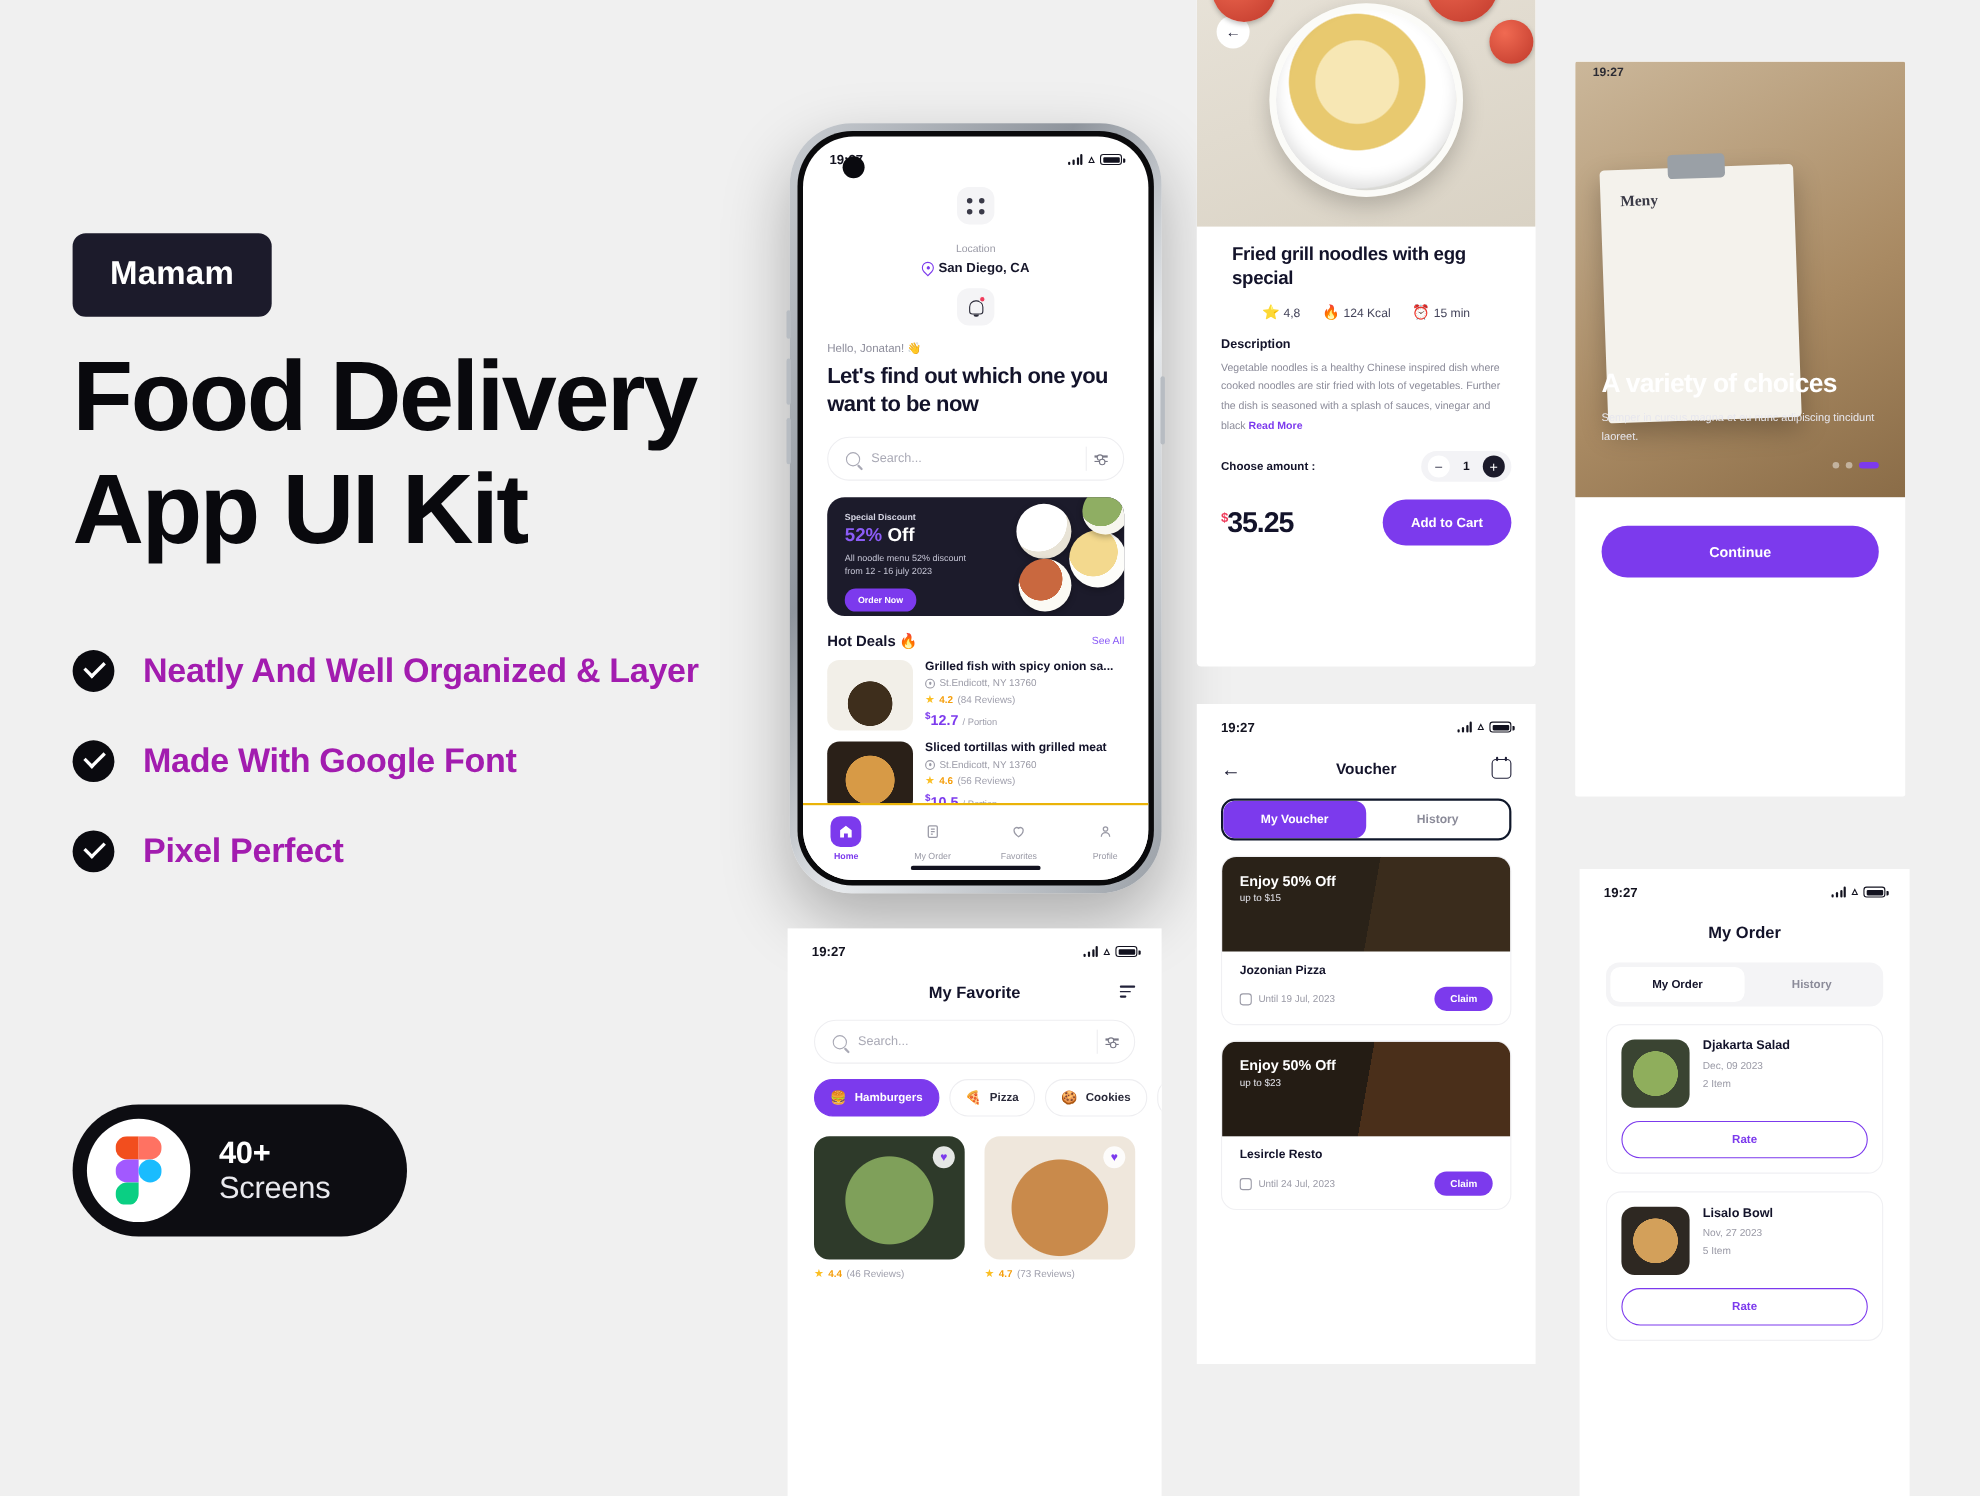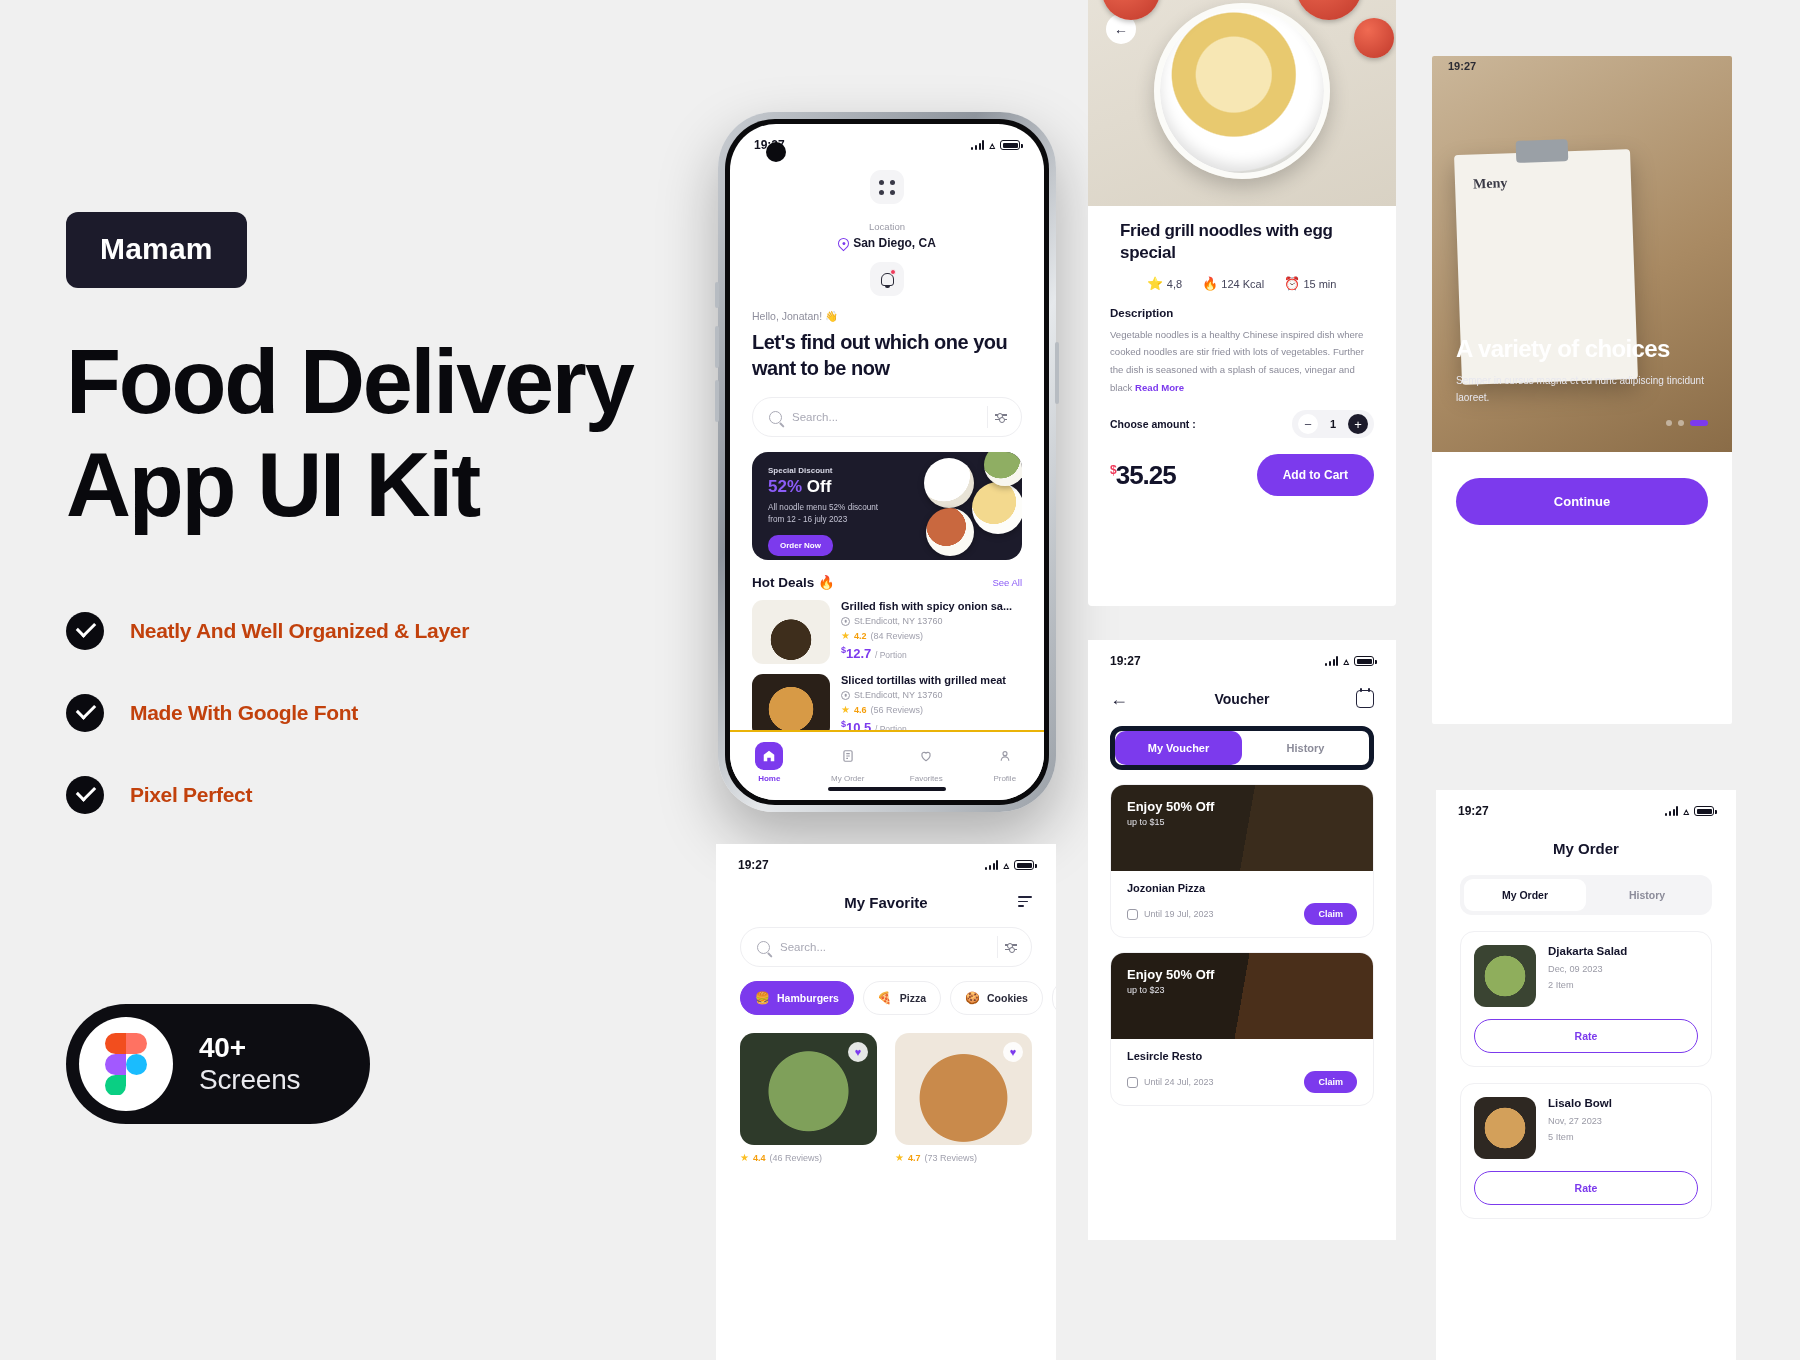--- a/index.html
+++ b/index.html
@@ -13,35 +13,35 @@
   .stage { position: absolute; inset: 0; }
 
   
   .promo { position: absolute; left: 66px; top: 212px; width: 640px; }
   .brand-pill {
     display: inline-block; background: #1c1b2b; color: #fff;
     font-size: 30px; font-weight: 700; letter-spacing: .2px;
     padding: 20px 34px 22px; border-radius: 12px;
   }
   .headline {
-    margin-top: 43px; font-size: 90px; line-height: 1.14;
+    margin-top: 22px; font-size: 90px; line-height: 1.14;
     font-weight: 700; letter-spacing: -2.2px; color: #09090d;
   }
   .features { margin-top: 76px; }
   .feat { display: flex; align-items: center; gap: 26px; margin-bottom: 44px; }
   .check {
     width: 38px; height: 38px; border-radius: 50%; background: #0a0a0f;
     flex: 0 0 38px; position: relative;
   }
   .check::after {
     content: ""; position: absolute; left: 11px; top: 10px;
     width: 15px; height: 8px; border-left: 3.2px solid #fff; border-bottom: 3.2px solid #fff;
     transform: rotate(-45deg);
   }
-  .feat-label { font-size: 21px; font-weight: 600; letter-spacing: -.3px; color: #c2410c; }
+  .feat-label { font-size: 31px; font-weight: 600; letter-spacing: -.3px; color: #a21caf; }
 
   .screens-badge {
     position: absolute; left: 66px; top: 1004px;
     display: flex; align-items: center; gap: 26px;
     background: #0d0d12; border-radius: 60px; padding: 13px 46px 13px 13px;
     width: 304px;
   }
   .figma-circle {
     width: 94px; height: 94px; border-radius: 50%; background: #fff;
     flex: 0 0 94px; position: relative;
@@ -193,21 +193,21 @@
   .cart-btn { background:#7c3aed; color:#fff; font-size: 12px; font-weight: 700; padding: 14px 26px; border-radius: 24px; }
 
   
   #panel-voucher { left: 1088px; top: 640px; width: 308px; height: 600px; }
   .pnl-head { display:flex; align-items:center; justify-content:space-between; padding: 22px 22px 0; }
   .pnl-title { font-size: 14px; font-weight: 700; color:#13132a; }
   .back-arrow { font-size: 18px; color:#22223a; line-height:1; }
   .cal-ic { width:18px;height:18px;border:1.6px solid #22223a;border-radius:4px;position:relative;}
   .cal-ic::before{content:"";position:absolute;left:3px;top:-3px;width:2px;height:4px;background:#22223a;border-radius:1px;}
   .cal-ic::after{content:"";position:absolute;right:3px;top:-3px;width:2px;height:4px;background:#22223a;border-radius:1px;}
-  .seg { display:flex; margin: 18px 22px 0; background:#fff; border:5px solid #0f172a; border-radius: 12px; overflow:hidden; }
+  .seg { display:flex; margin: 18px 22px 0; background:#fff; border:2px solid #0f172a; border-radius: 12px; overflow:hidden; }
   .seg div { flex:1; text-align:center; font-size: 11px; font-weight: 600; padding: 11px 0; color:#8b8b99; }
   .seg div.on { background:#7c3aed; color:#fff; border-radius: 11px; }
   .vcode { display:flex; align-items:center; margin: 14px 22px 0; height: 38px; border:1px solid #eeeef1; border-radius: 20px; padding: 0 5px 0 14px; gap:9px;}
   .vcode .ph { flex:1; font-size: 10.5px; color:#a9a9b5; }
   .apply { background:#7c3aed; color:#fff; font-size: 9.5px; font-weight:700; padding: 7px 14px; border-radius: 14px; }
   .vcard { margin: 14px 22px 0; border:1px solid #f0f0f3; border-radius: 14px; overflow:hidden; }
   .vbanner { height: 86px; position:relative; overflow:hidden; padding: 14px 16px; }
   .vb-pizza { background: linear-gradient(100deg,#2a2218 0 52%,#3a2c1c 52% 100%); }
   .vb-chick { background: linear-gradient(100deg,#241c14 0 50%,#4a2f1a 50% 100%); }
   .vb-t1 { font-size: 13px; font-weight: 700; color:#fff; }

